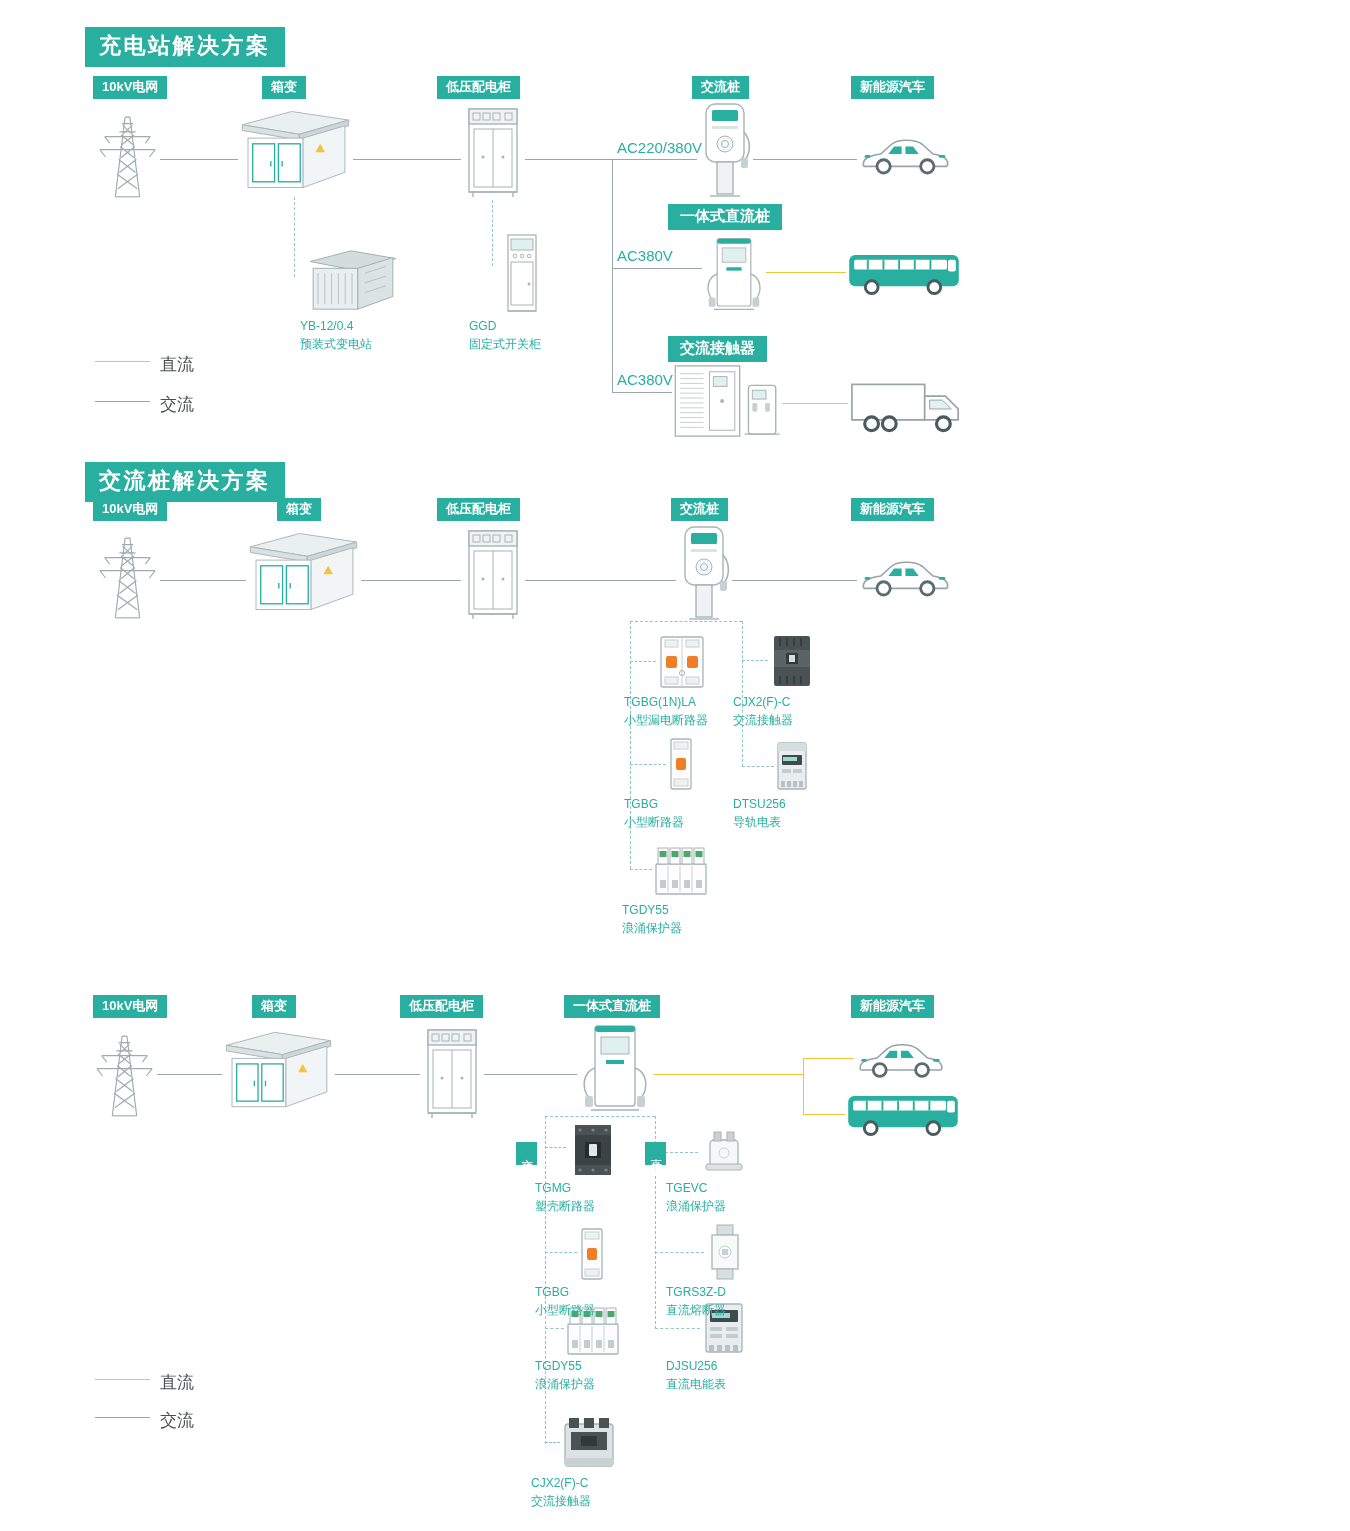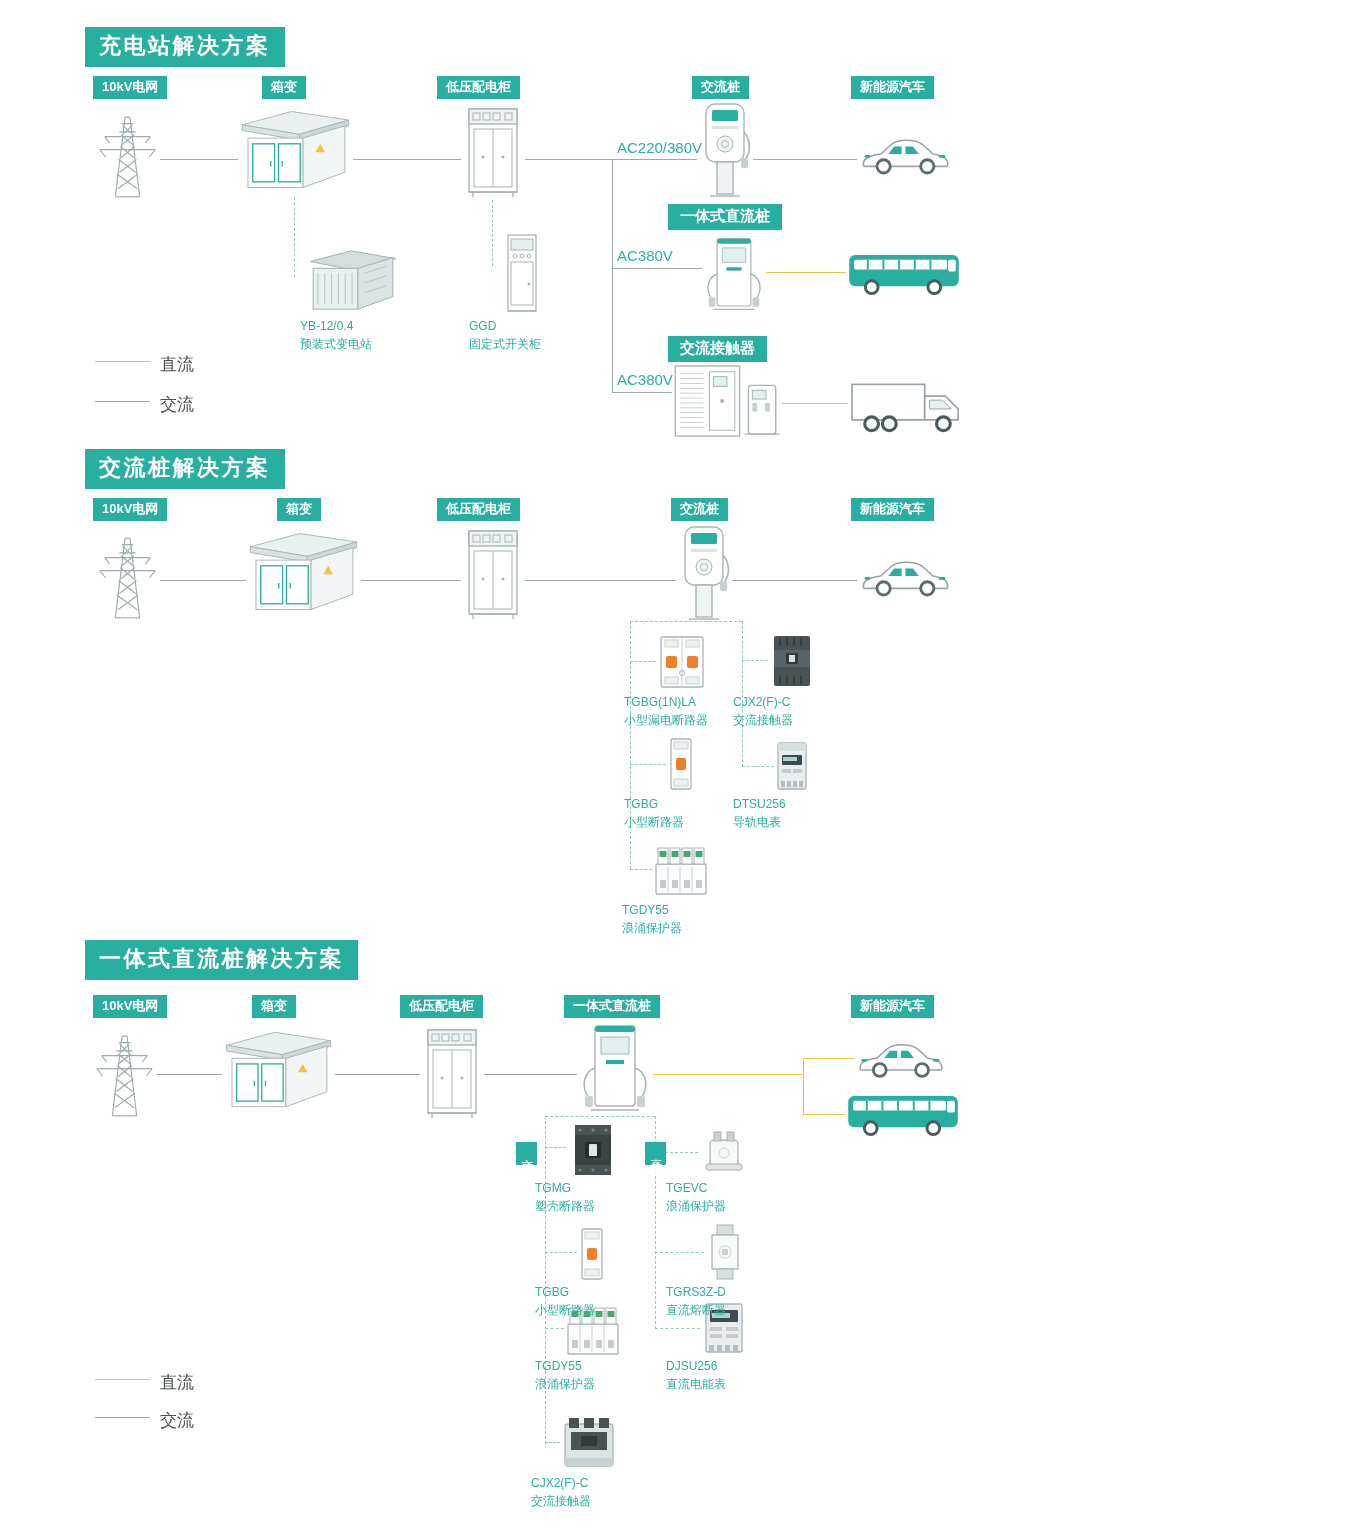--- a/index.html
+++ b/index.html
@@ -369,21 +369,21 @@
 <div class="caption" style="left:469px;top:317px;width:106px">
   <div>GGD</div>
   <div>固定式开关柜</div>
 </div>
 
 <div class="hline dc" style="left:95px;top:361px;width:55px"></div>
 <div class="legend-label" style="left:160px;top:353px">直流</div>
 <div class="hline" style="left:95px;top:401px;width:55px"></div>
 <div class="legend-label" style="left:160px;top:393px">交流</div>
 
-<div class="section-title" style="left:85px;top:449px">交流桩解决方案</div>
+<div class="section-title" style="left:85px;top:462px">交流桩解决方案</div>
 
 <div class="badge" style="left:93px;top:498px">10kV电网</div>
 <div class="badge" style="left:277px;top:498px">箱变</div>
 <div class="badge" style="left:437px;top:498px">低压配电柜</div>
 <div class="badge" style="left:671px;top:498px">交流桩</div>
 <div class="badge" style="left:851px;top:498px">新能源汽车</div>
 
 <svg class="icon" style="left:95px;top:528px;width:65px;height:100px">
       <use href="#sym-tower"></use>
     </svg>
@@ -444,21 +444,20 @@
 </div>
 <div class="caption" style="left:733px;top:795px;width:116px">
   <div>DTSU256</div>
   <div>导轨电表</div>
 </div>
 <div class="caption" style="left:622px;top:901px;width:116px">
   <div>TGDY55</div>
   <div>浪涌保护器</div>
 </div>
 
-<div class="section-title" style="left:85px;top:940px">一体式直流桩解决方案</div>
 
 <div class="badge" style="left:93px;top:995px">10kV电网</div>
 <div class="badge" style="left:252px;top:995px">箱变</div>
 <div class="badge" style="left:400px;top:995px">低压配电柜</div>
 <div class="badge" style="left:564px;top:995px">一体式直流桩</div>
 <div class="badge" style="left:851px;top:995px">新能源汽车</div>
 
 <svg class="icon" style="left:92px;top:1026px;width:65px;height:100px">
       <use href="#sym-tower"></use>
     </svg>

